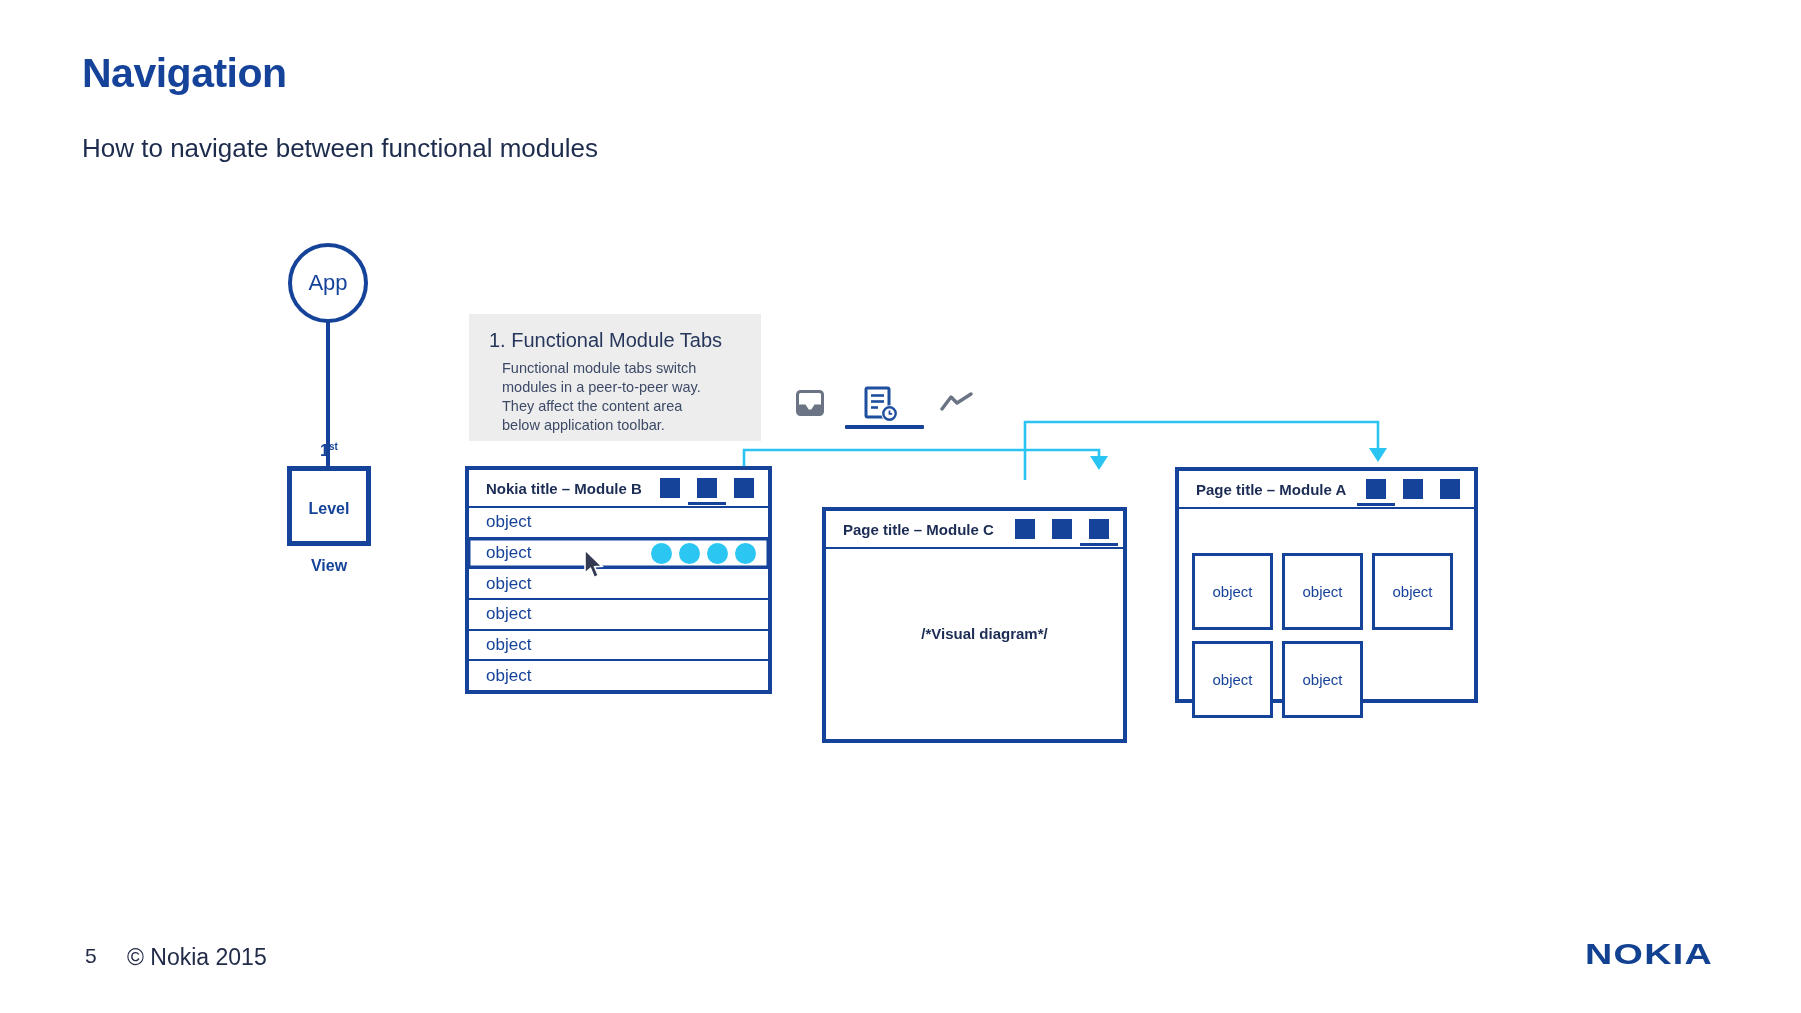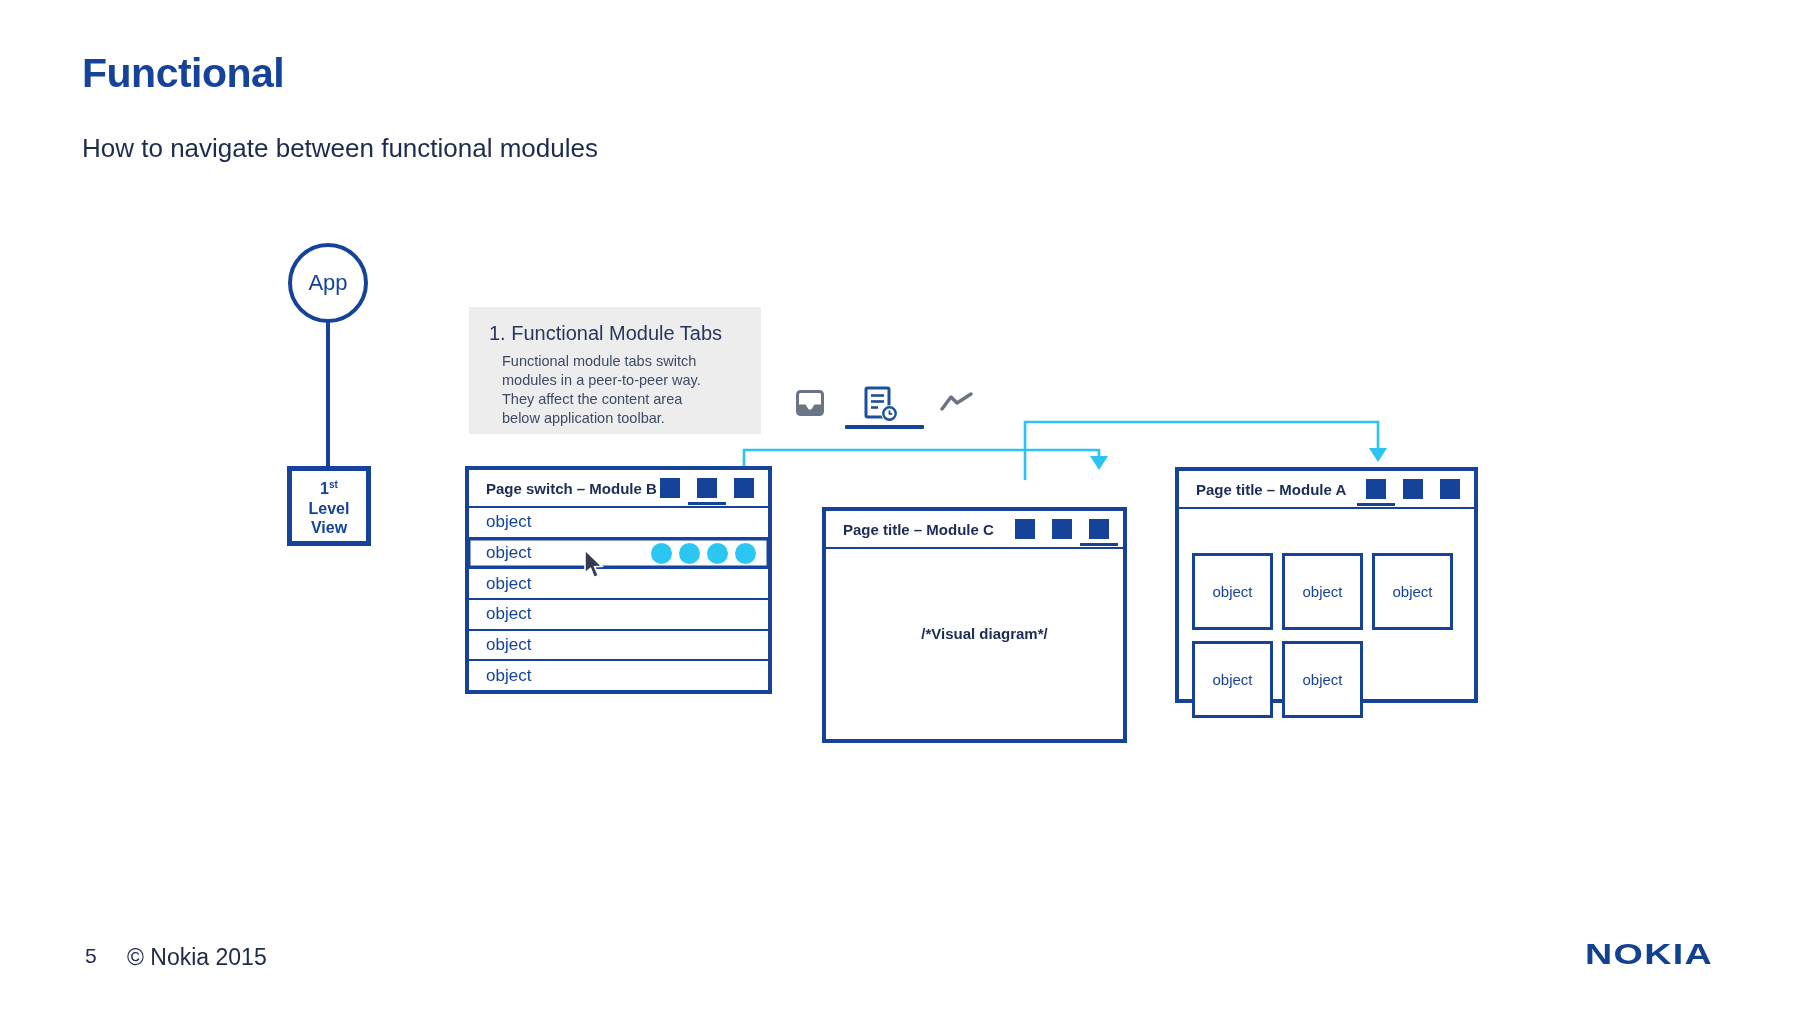--- a/index.html
+++ b/index.html
@@ -14,25 +14,25 @@
   html,body{background:#fff;}
   body{font-family:"Liberation Sans",sans-serif;}
   .slide{position:relative;width:1801px;height:1013px;background:#ffffff;overflow:hidden;}
 
   .title{position:absolute;left:82px;top:50px;font-size:41px;font-weight:700;color:var(--primary);letter-spacing:-0.5px;}
   .subtitle{position:absolute;left:82px;top:133px;font-size:26px;font-weight:400;color:var(--navy);}
 
   
   .app-circle{position:absolute;left:288px;top:243px;width:80px;height:80px;border:4px solid var(--primary);border-radius:50%;display:flex;align-items:center;justify-content:center;font-size:22px;color:var(--primary);background:#fff;}
   .tree-line{position:absolute;left:326px;top:322px;width:4px;height:144px;background:var(--primary);}
-  .level-box{position:absolute;left:287px;top:466px;width:84px;height:80px;border:5px solid var(--primary);display:flex;flex-direction:column;align-items:center;justify-content:center;color:var(--primary);font-size:16px;font-weight:600;line-height:19px;background:#fff;}
+  .level-box{position:absolute;left:287px;top:466px;width:84px;height:80px;border:5px solid var(--primary);display:flex;flex-direction:column;align-items:center;justify-content:center;color:var(--primary);font-size:16px;font-weight:600;line-height:19px;background:#fff;gap:38px;}
   .level-box sup{font-size:10px;vertical-align:super;}
 
   
-  .callout{position:absolute;left:469px;top:307px;width:292px;height:127px;background:var(--callout-bg);}
+  .callout{position:absolute;left:469px;top:314px;width:292px;height:127px;background:var(--callout-bg);}
   .callout-heading{margin:15px 0 0 20px;font-size:20px;color:#27375b;}
   .callout-body{margin:7px 0 0 33px;width:222px;font-size:14.5px;line-height:1.32;color:#3d4a66;}
 
   
   .icon-abs{position:absolute;}
   .active-icon-underline{position:absolute;left:845px;top:425px;width:79px;height:4px;background:var(--primary);border-radius:1px;}
 
   
   .connectors{position:absolute;left:0;top:0;width:1801px;height:1013px;pointer-events:none;}
 
@@ -62,21 +62,21 @@
   
   .page-number{position:absolute;left:85px;top:944px;font-size:21px;color:#222c49;}
   .copyright{position:absolute;left:127px;top:944px;font-size:23px;color:#222c49;}
   .nokia-logo{position:absolute;left:1585px;top:938px;font-size:29px;font-weight:800;color:#124191;letter-spacing:1px;transform:scaleX(1.3);transform-origin:left center;}
 </style>
 </head>
 <body>
 
 <div class="slide">
 
-  <div class="title">Functional</div>
+  <div class="title">Navigation</div>
   <div class="subtitle">How to navigate between functional modules</div>
 
   <div class="app-circle">
     <span>App</span>
   </div>
   <div class="tree-line"></div>
   <div class="level-box">
     <div><span>1</span><sup>st</sup></div>
     <div>Level</div>
     <div>View</div>
@@ -107,21 +107,21 @@
 
   <svg class="connectors" viewBox="0 0 1801 1013">
     <path d="M744,482 V450 H1099 V457" fill="none" stroke="#29c4f2" stroke-width="2.6"></path>
     <polygon points="1090,456 1108,456 1099,470" fill="#29c4f2"></polygon>
     <path d="M1025,480 V422 H1378 V449" fill="none" stroke="#29c4f2" stroke-width="2.6"></path>
     <polygon points="1369,448 1387,448 1378,462" fill="#29c4f2"></polygon>
   </svg>
 
   <div class="module" style="left:465px;top:466px;width:307px;height:228px;">
     <div class="module-header">
-      <span class="module-title">Page switch – Module B</span>
+      <span class="module-title">Nokia title – Module B</span>
       <span class="tabs">
         <span class="tab"></span>
         <span class="tab active"></span>
         <span class="tab"></span>
       </span>
     </div>
     <div class="rows">
       <div class="row">
           <span>object</span>
         </div>

